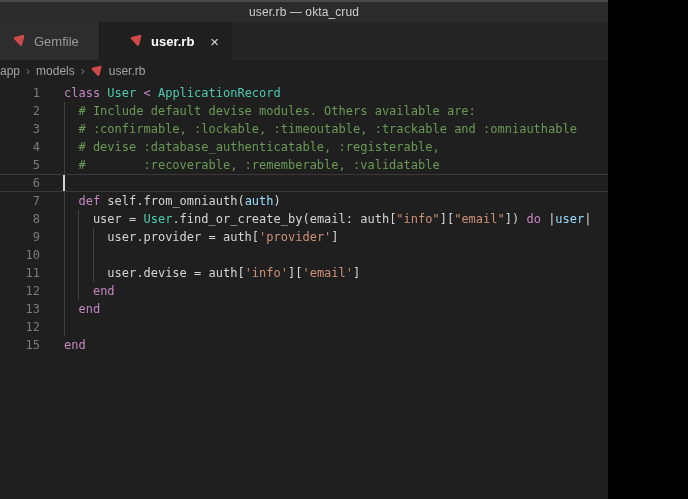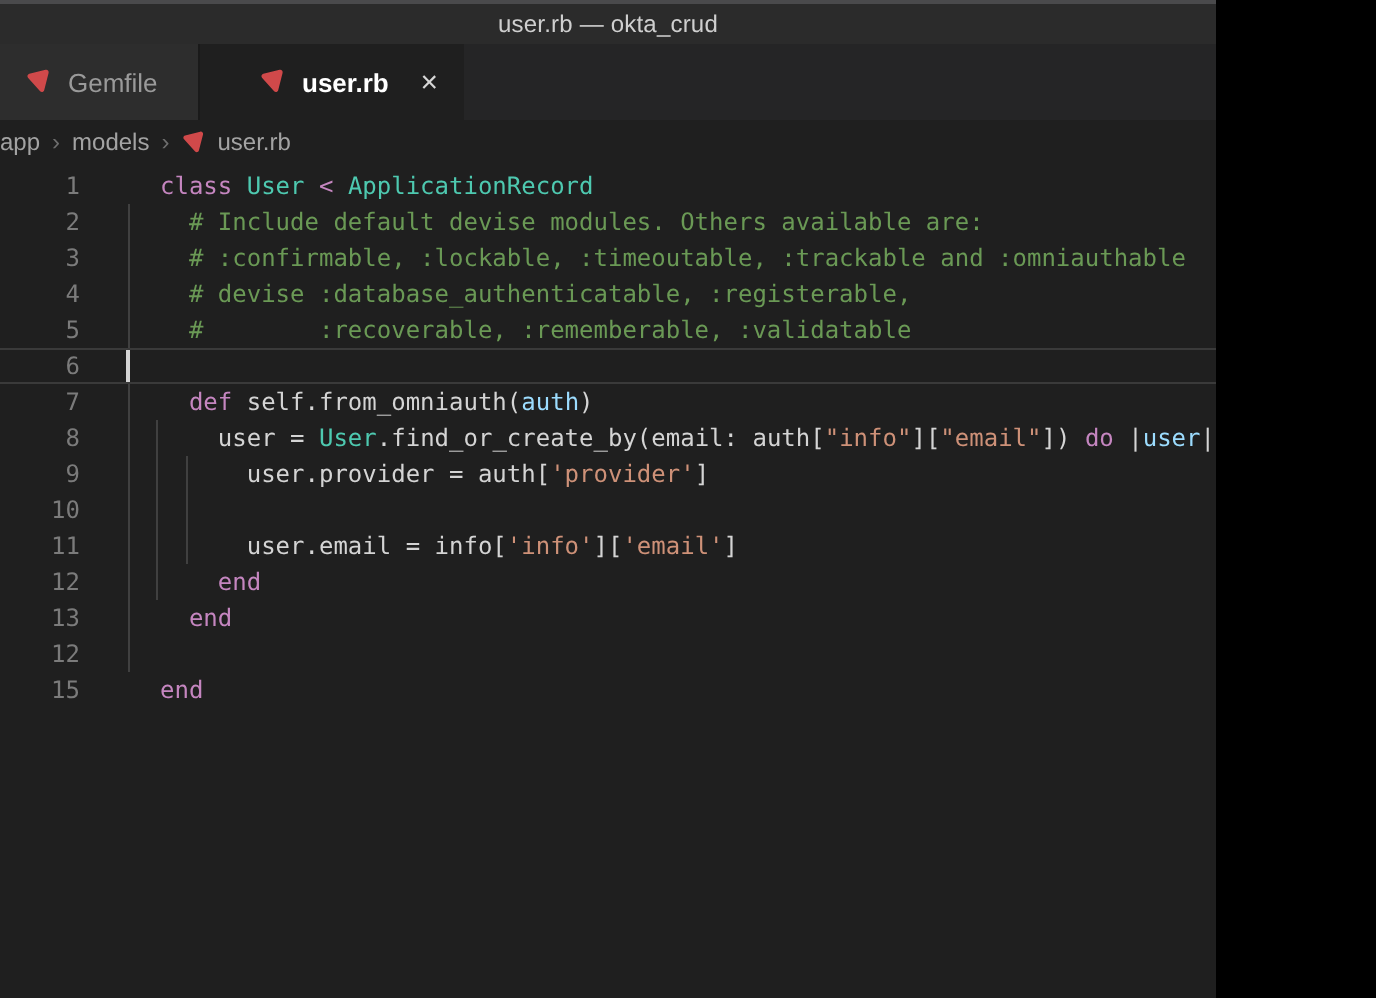--- a/index.html
+++ b/index.html
@@ -29,21 +29,21 @@
   .ruby-icon svg{transform:rotate(-14deg);}
   .breadcrumb{height:22px;display:flex;align-items:center;padding-left:0;font-size:12px;
     color:var(--crumb-fg);background:var(--editor-bg);}
   .crumb{white-space:nowrap;cursor:pointer;}
   .crumb-sep{margin:0 6px;color:#6E6E6E;font-size:12px;}
   .breadcrumb .ruby-icon{margin-right:5px;}
   .editor{padding-top:2px;font-family:"DejaVu Sans Mono",monospace;font-size:12px;}
   .line{position:relative;display:flex;height:18px;line-height:18px;width:100%;}
   .line.current{box-shadow:inset 0 1px 0 var(--clb), inset 0 -1px 0 var(--clb);}
   .ln{flex:0 0 40px;text-align:right;color:var(--ln-fg);user-select:none;}
-  .code{margin-left:40px;white-space:pre;color:var(--txt);}
+  .code{margin-left:24px;white-space:pre;color:var(--txt);}
   .guide{position:absolute;top:0;bottom:0;width:1px;background:var(--guide);}
   .caret{position:absolute;top:1px;height:16px;width:1.5px;background:var(--cursor);}
   .tok-kw{color:var(--kw);} .tok-cls{color:var(--cls);} .tok-com{color:var(--com);}
   .tok-str{color:var(--str);} .tok-var{color:var(--var);} .tok-txt{color:var(--txt);}
 </style>
 </head>
 <body>
 
 <div class="window">
 
@@ -135,21 +135,21 @@
         <span class="guide" style="left: 64px;"></span>
         <span class="guide" style="left: 78.45px;"></span>
         <span class="guide" style="left: 92.9px;"></span>
         <span class="ln">10</span>
       </div>
       <div class="line">
         <span class="guide" style="left: 64px;"></span>
         <span class="guide" style="left: 78.45px;"></span>
         <span class="guide" style="left: 92.9px;"></span>
         <span class="ln">11</span>
-        <span class="code"><span class="tok-txt">      user.email = info[</span><span class="tok-str">'info'</span><span class="tok-txt">][</span><span class="tok-str">'email'</span><span class="tok-txt">]</span></span>
+        <span class="code"><span class="tok-txt">      user.devise = auth[</span><span class="tok-str">'info'</span><span class="tok-txt">][</span><span class="tok-str">'email'</span><span class="tok-txt">]</span></span>
       </div>
       <div class="line">
         <span class="guide" style="left: 64px;"></span>
         <span class="guide" style="left: 78.45px;"></span>
         <span class="ln">12</span>
         <span class="code"><span class="tok-txt">    </span><span class="tok-kw">end</span></span>
       </div>
       <div class="line">
         <span class="guide" style="left: 64px;"></span>
         <span class="ln">13</span>

